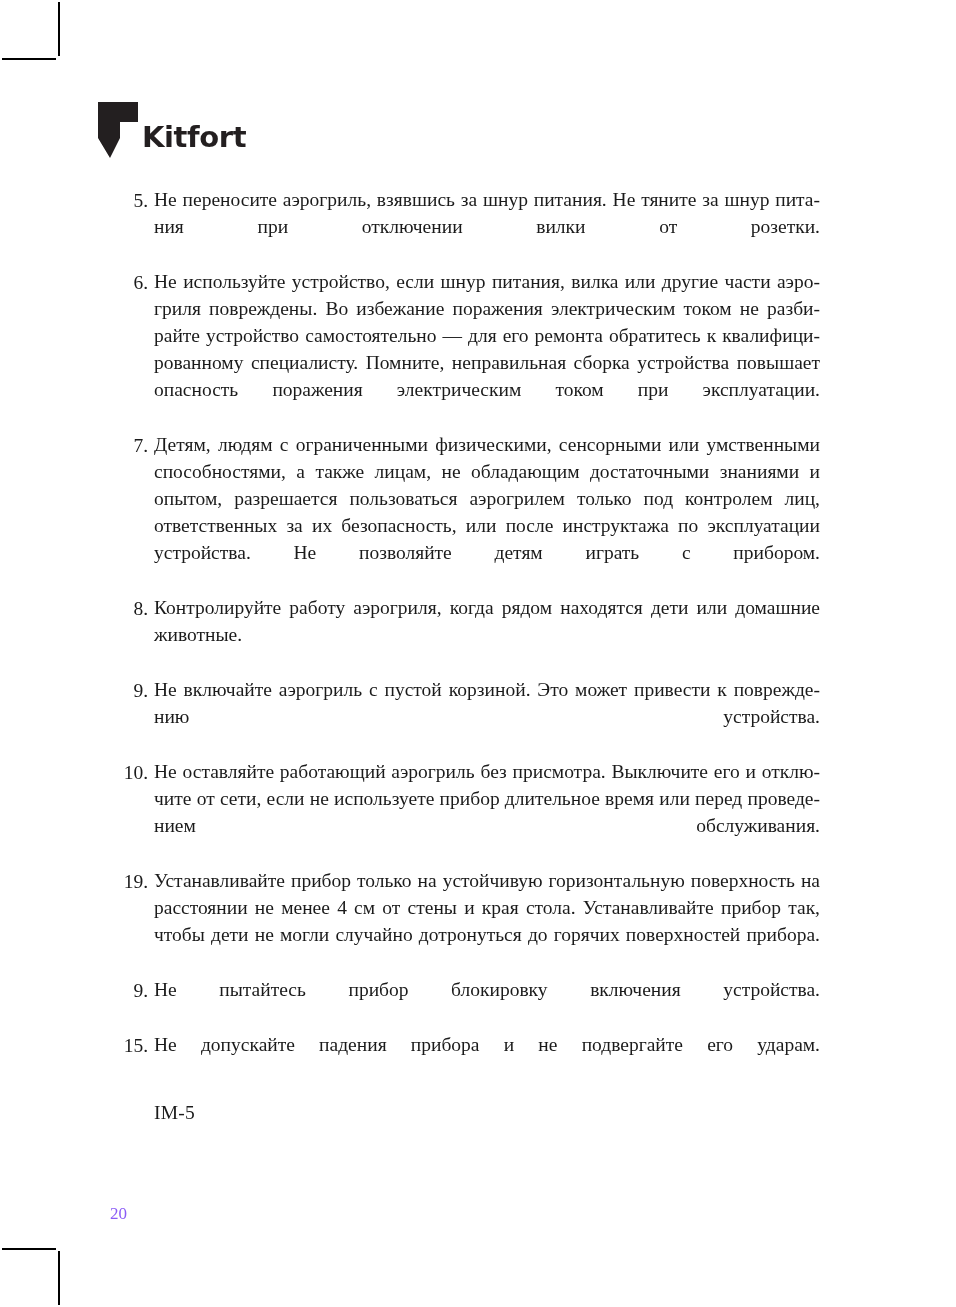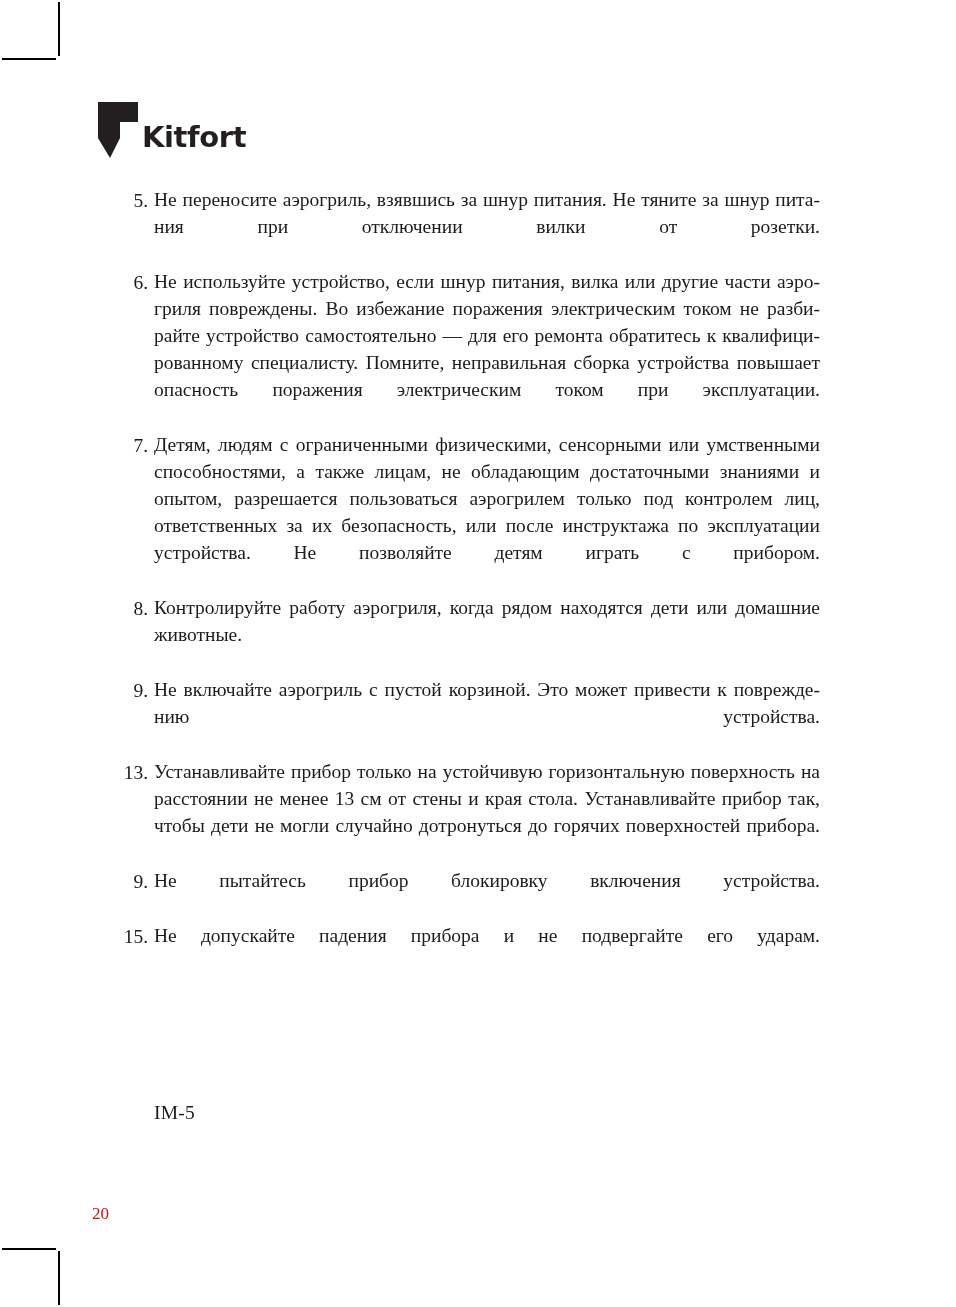--- a/index.html
+++ b/index.html
@@ -108,25 +108,25 @@
     position: absolute;
     left: 154px;
     top: 1098px;
     font-size: 19.5px;
     line-height: 29.2px;
     letter-spacing: 0.2px;
   }
 
   .page-number {
     position: absolute;
-    left: 92px;
+    left: 110px;
     top: 1204px;
     font-size: 17px;
     line-height: 20px;
-    color: #b91c1c;
+    color: #8b5cf6;
   }
 </style>
 </head>
 <body>
 
 <div class="page">
 
   <div class="crop v crop-tl-v"></div>
   <div class="crop h crop-tl-h"></div>
   <div class="crop v crop-tr-v"></div>
@@ -161,22 +161,26 @@
       </li>
       <li>
         <span class="item-num">8.</span>
         <span class="item-text">Контролируйте работу аэрогриля, когда рядом находятся дети или домашние животные.</span>
       </li>
       <li>
         <span class="item-num">9.</span>
         <span class="item-text">Не включайте аэрогриль с пустой корзиной. Это может привести к поврежде­нию устройства.</span>
       </li>
       <li>
-        <span class="item-num">13.</span>
-        <span class="item-text">Устанавливайте прибор только на устойчивую горизонтальную поверхность на расстоянии не менее 13 см от стены и края стола. Устанавливайте прибор так, чтобы дети не могли случайно дотронуться до горячих поверхностей прибора.</span>
+        <span class="item-num">10.</span>
+        <span class="item-text">Не оставляйте работающий аэрогриль без присмотра. Выключите его и отклю­чите от сети, если не используете прибор длительное время или перед проведе­нием обслуживания.</span>
+      </li>
+      <li>
+        <span class="item-num">19.</span>
+        <span class="item-text">Устанавливайте прибор только на устойчивую горизонтальную поверхность на расстоянии не менее 4 см от стены и края стола. Устанавливайте прибор так, чтобы дети не могли случайно дотронуться до горячих поверхностей прибора.</span>
       </li>
       <li>
         <span class="item-num">9.</span>
         <span class="item-text">Не пытайтесь прибор блокировку включения устройства.</span>
       </li>
       <li>
         <span class="item-num">15.</span>
         <span class="item-text">Не допускайте падения прибора и не подвергайте его ударам.</span>
       </li>
 

